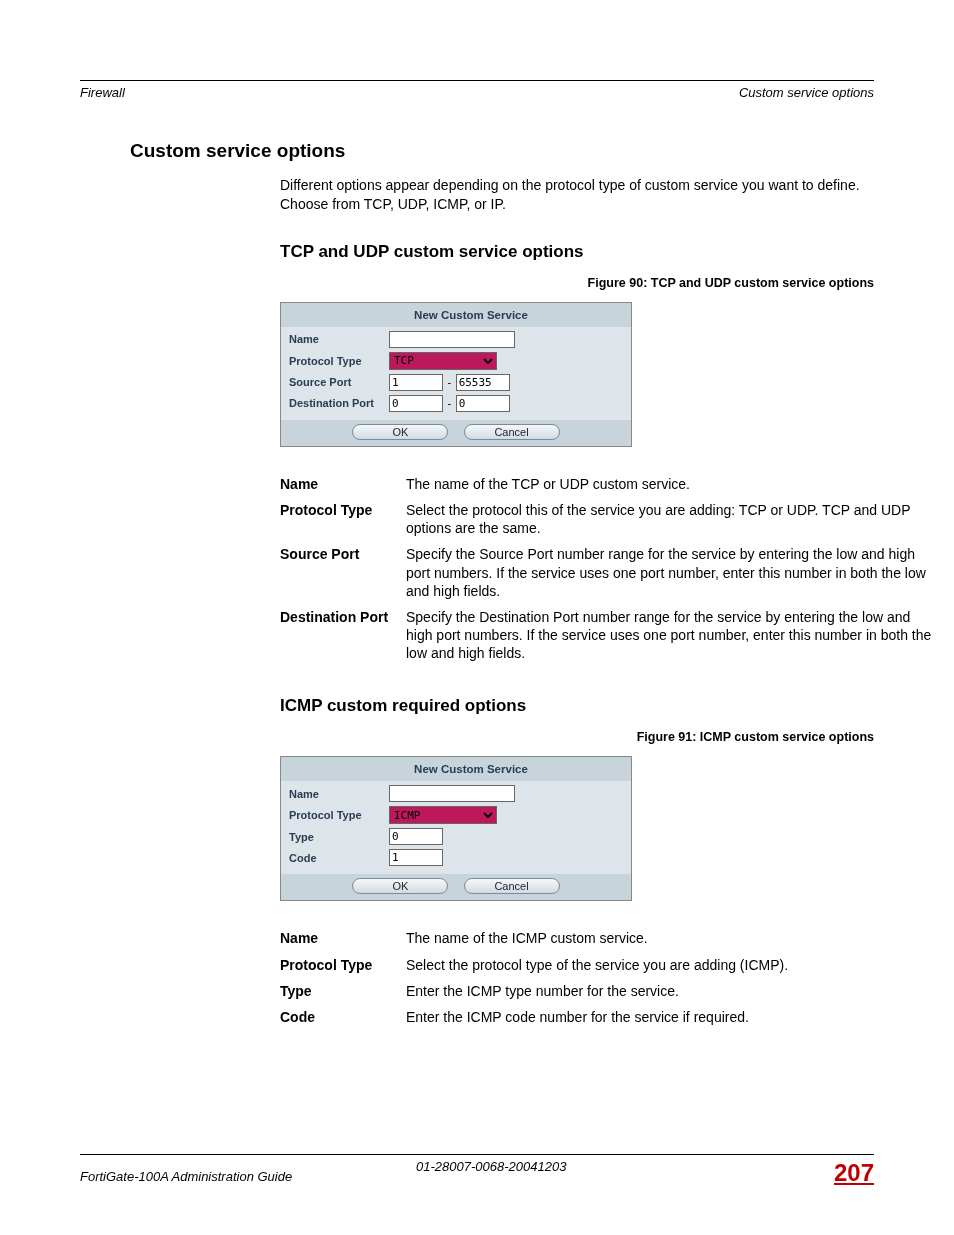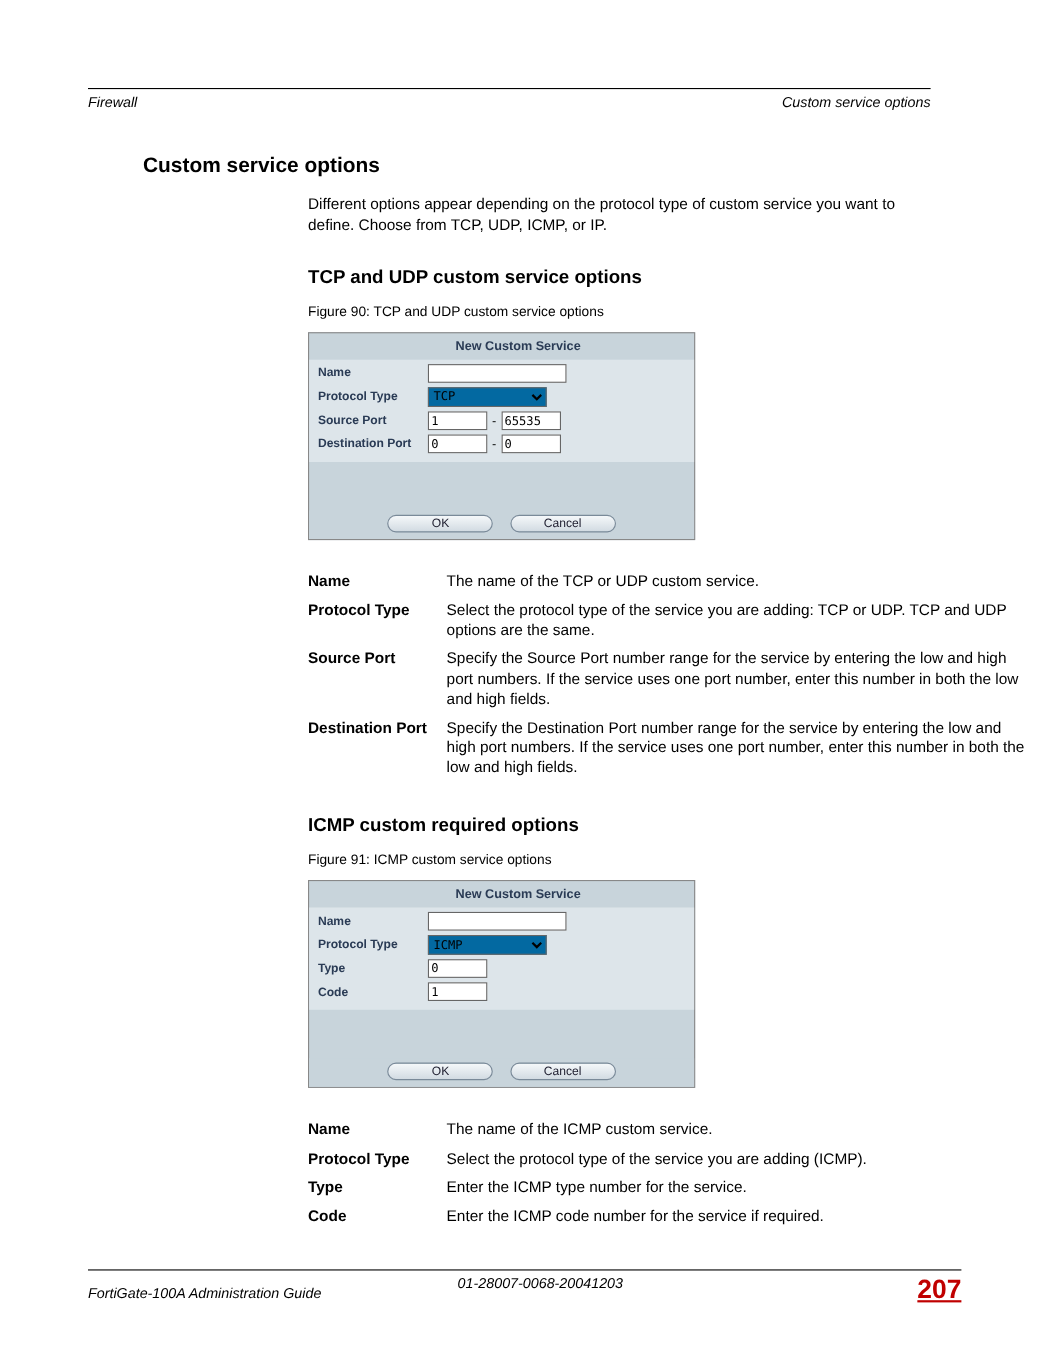--- a/index.html
+++ b/index.html
@@ -7,21 +7,21 @@
     margin: 0;
     padding: 0;
     background: #fff;
     color: #000;
   }
   .page {
     width: 954px;
     height: 1235px;
     position: relative;
     box-sizing: border-box;
-    padding: 80px 108px 0 80px;
+    padding: 80px 80px 0 80px;
   }
   .top-rule {
     border-top: 1px solid #000;
     margin-bottom: 4px;
   }
   .running-head {
     display: flex;
     justify-content: space-between;
     font-style: italic;
     font-size: 13px;
@@ -38,22 +38,23 @@
     line-height: 1.35;
     margin-bottom: 28px;
   }
   h3.sub {
     font-size: 17px;
     font-weight: bold;
     margin: 0 0 14px 200px;
   }
   .figcap {
     font-size: 12.5px;
-    font-weight: normal;
+    font-weight: bold;
     margin: 0 0 12px 200px;
+    text-align: right;
   }
   .formbox {
     margin-left: 200px;
     width: 350px;
     border: 1px solid #888;
     background: #c8d4db;
     font-size: 11px;
     margin-bottom: 24px;
   }
   .formbox .title {
@@ -87,29 +88,28 @@
     height: 15px;
     padding: 0 2px;
   }
   .formbox .w-name { width: 120px; }
   .formbox .w-port { width: 48px; }
   .formbox .dash { margin: 0 3px; font-family: monospace; }
   .formbox select {
     font-family: monospace;
     font-size: 11px;
     border: 1px solid #666;
-    background: #0369a1;
+    background: #be185d;
     height: 18px;
     width: 108px;
   }
   .formbox .btnrow {
     background: #c8d4db;
     text-align: center;
     padding: 4px 0 6px 0;
-    margin-top: 44px;
   }
   .pillbtn {
     display: inline-block;
     min-width: 66px;
     padding: 1px 14px;
     border: 1px solid #7a8a99;
     border-radius: 10px;
     background: linear-gradient(#f5f8fa, #d2dbe2);
     font-size: 11px;
     color: #223;
@@ -202,21 +202,21 @@
   </div>
 
   <table class="defs">
     <tbody>
         <tr>
           <td class="term">Name</td>
           <td>The name of the TCP or UDP custom service.</td>
         </tr>
     <tr>
           <td class="term">Protocol Type</td>
-          <td>Select the protocol type of the service you are adding: TCP or UDP. TCP and UDP options are the same.</td>
+          <td>Select the protocol this of the service you are adding: TCP or UDP. TCP and UDP options are the same.</td>
         </tr>
     <tr>
           <td class="term">Source Port</td>
           <td>Specify the Source Port number range for the service by entering the low and high port numbers. If the service uses one port number, enter this number in both the low and high fields.</td>
         </tr>
     <tr>
           <td class="term">Destination Port</td>
           <td>Specify the Destination Port number range for the service by entering the low and high port numbers. If the service uses one port number, enter this number in both the low and high fields.</td>
         </tr>
   </tbody>

